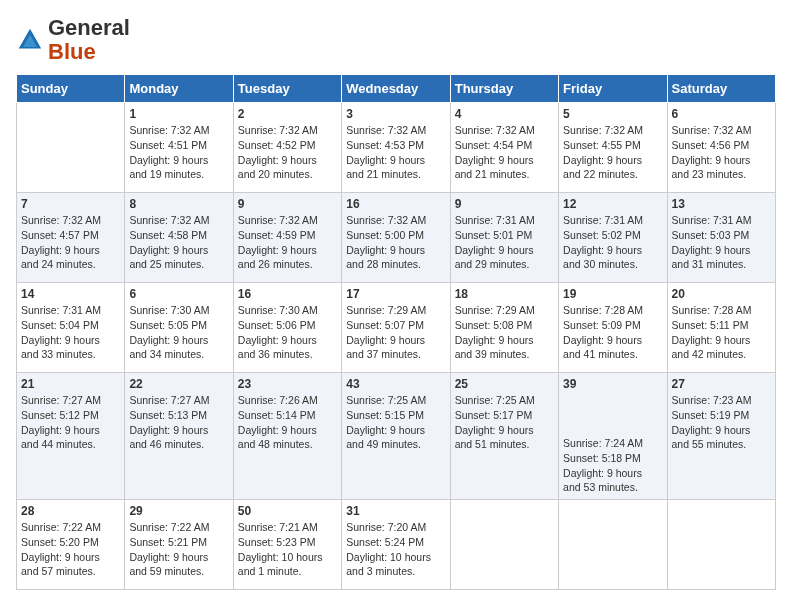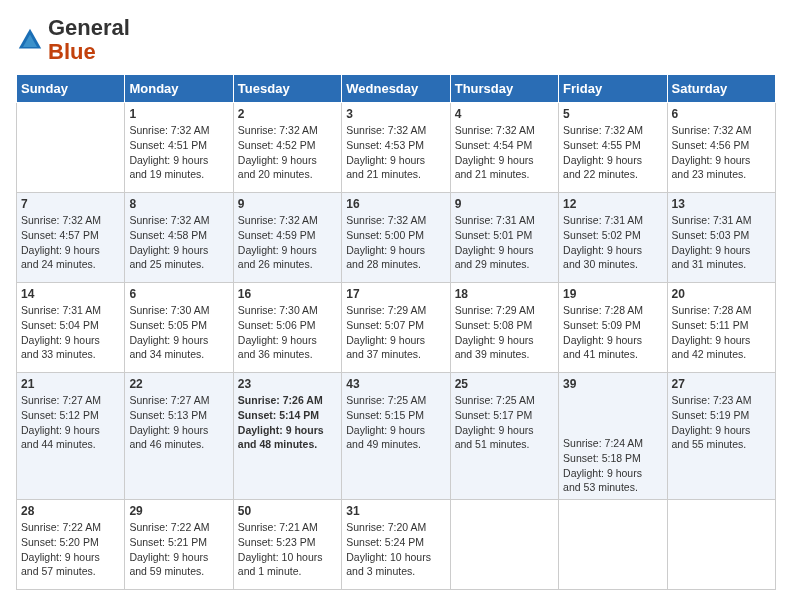--- a/index.html
+++ b/index.html
@@ -277,21 +277,21 @@
         </td>
         <td>
           <span class="day-num">22</span>
           <div class="day-info" style="white-space: pre-line;">Sunrise: 7:27 AM
 Sunset: 5:13 PM
 Daylight: 9 hours
 and 46 minutes.</div>
         </td>
         <td>
           <span class="day-num">23</span>
-          <div class="day-info" style="white-space: pre-line; font-weight: bold;">Sunrise: 7:26 AM
+          <div class="day-info" style="white-space: pre-line;">Sunrise: 7:26 AM
 Sunset: 5:14 PM
 Daylight: 9 hours
 and 48 minutes.</div>
         </td>
         <td>
           <span class="day-num">43</span>
           <div class="day-info" style="white-space: pre-line;">Sunrise: 7:25 AM
 Sunset: 5:15 PM
 Daylight: 9 hours
 and 49 minutes.</div>

